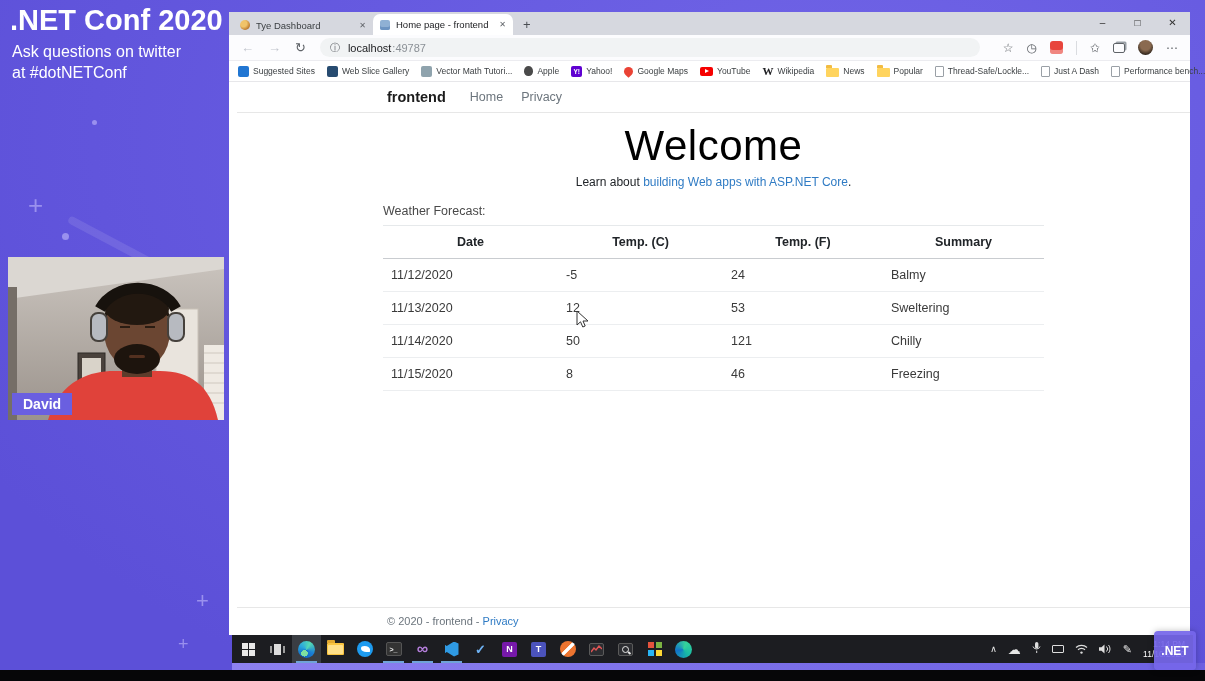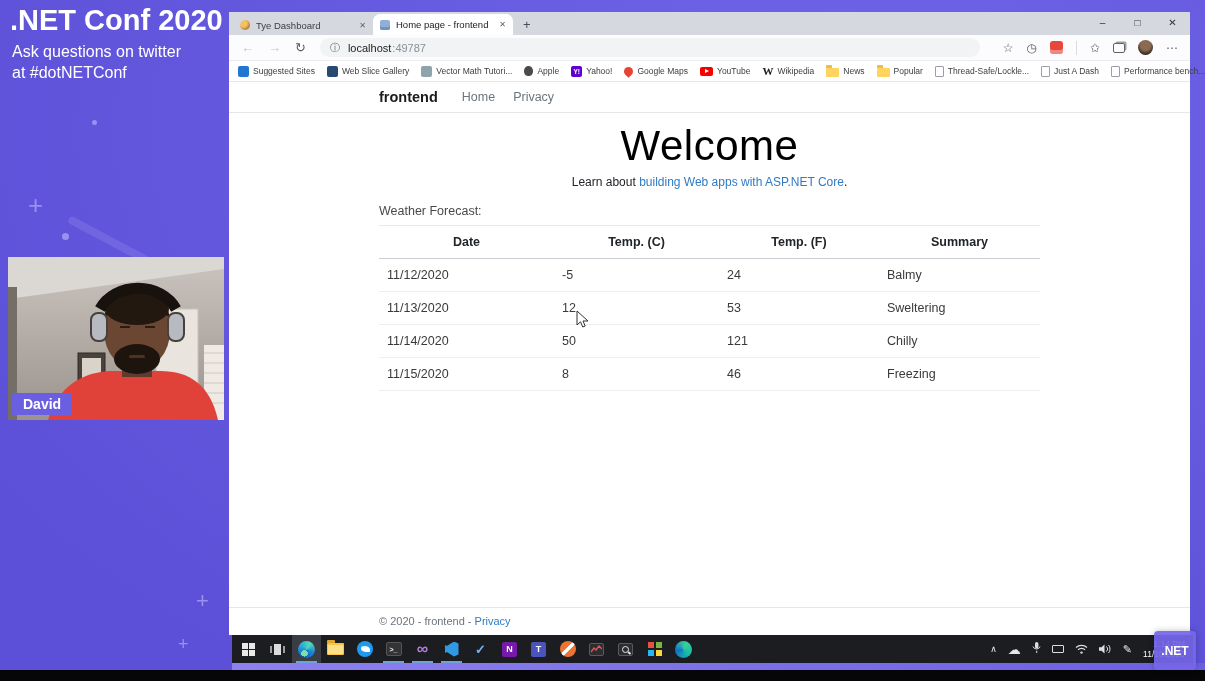--- a/index.html
+++ b/index.html
@@ -72,21 +72,21 @@
   .bmi-youtube::after{ content:""; position:absolute; left:5px; top:2px;
     border-left:4px solid #fff; border-top:2.5px solid transparent; border-bottom:2.5px solid transparent; }
   .bmi-wiki{ width:auto; background:none; color:#202124; font-family:"Liberation Serif",serif;
     font-weight:700; font-size:11px; line-height:11px; }
   .bmi-folder{ width:13px; height:9px; background:#ffd45e; border-radius:1px; position:relative; margin-top:2px; }
   .bmi-folder::before{ content:""; position:absolute; top:-2.5px; left:0; width:6px; height:3px;
     background:#f2bc42; border-radius:1px 1px 0 0; }
   .bmi-page{ width:9px; height:11px; background:#fff; border:1px solid #9aa0a6; border-radius:1px; }
 
   
-  .page{ position:relative; height:552px; background:#fff; }
+  .page{ position:relative; height:552px; background:#fff;margin-left:8px; }
   .navbar{ height:31px; border-bottom:1px solid #e7e7e7; display:flex; align-items:center; padding-left:150px; }
   .brand{ font-size:14.5px; font-weight:700; color:#1b1b1b; margin-right:24px; }
   .navlink{ font-size:12.5px; color:#6c757d; margin-right:18px; }
   .hero-h1{ text-align:center; font-size:42px; font-weight:300; color:#000000; margin-top:9px; letter-spacing:.5px; }
   .hero-sub{ text-align:center; font-size:12px; color:#212529; margin-top:5px; }
   .link-blue{ color:#2f7bc4; }
   .container{ width:661px; margin:15px auto 0; }
   .wf-label{ font-size:12.5px; color:#494949; margin-bottom:7px; }
   table.wf{ width:100%; border-collapse:collapse; font-size:12.5px; color:#212529; }
   table.wf th{ text-align:center; font-weight:700; padding:9px 8px;

